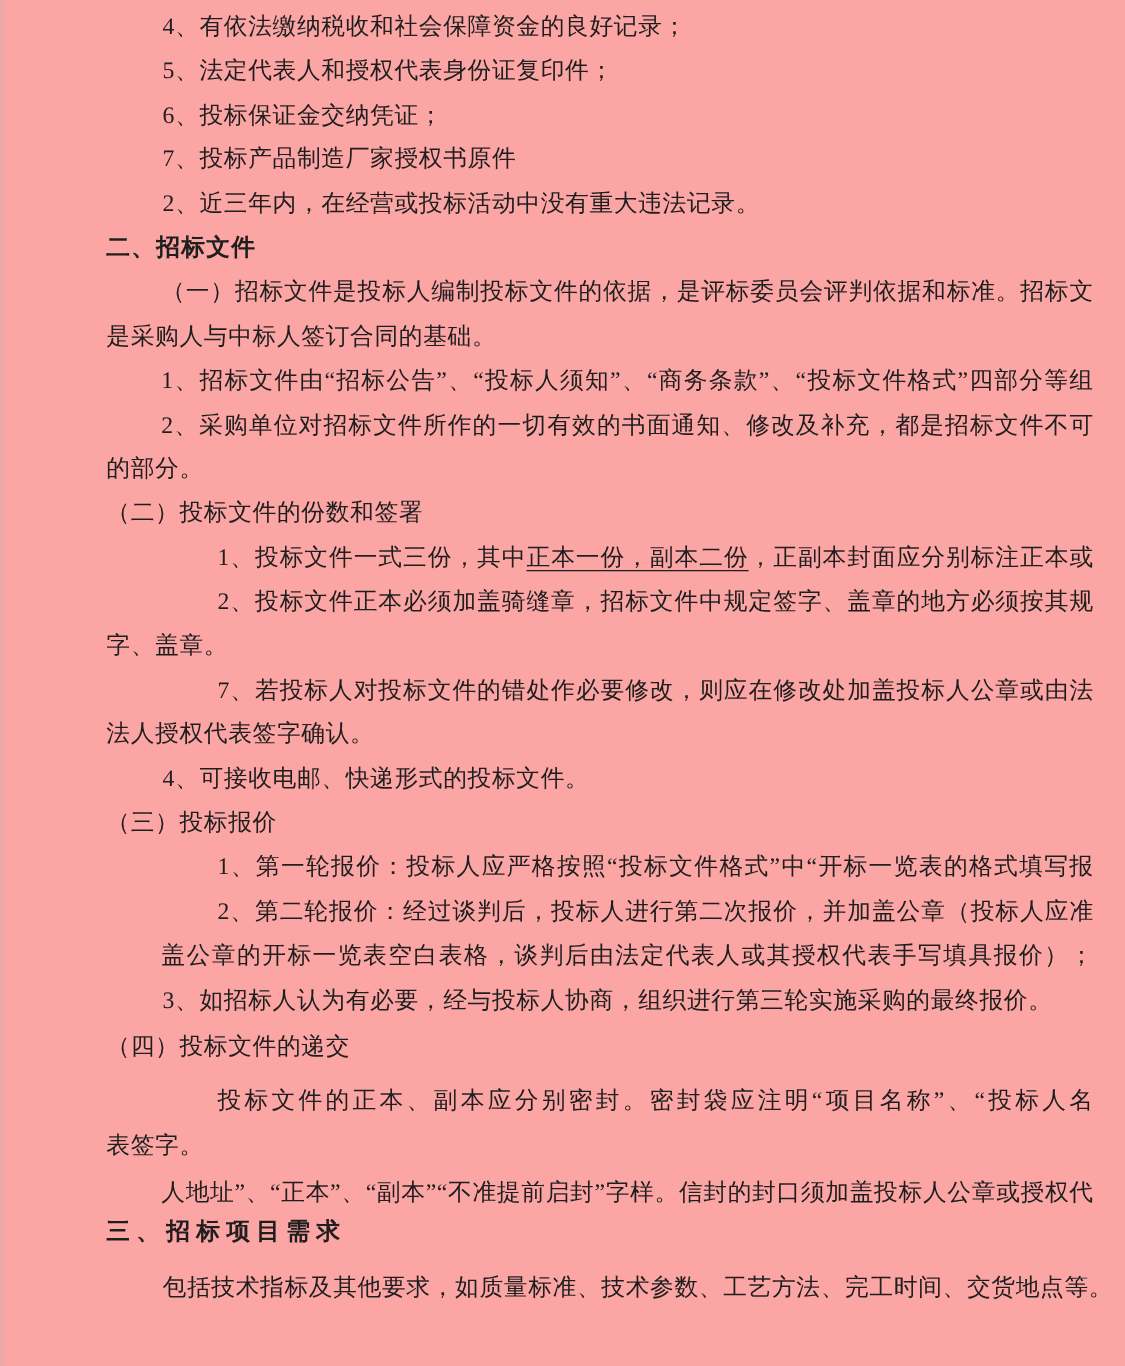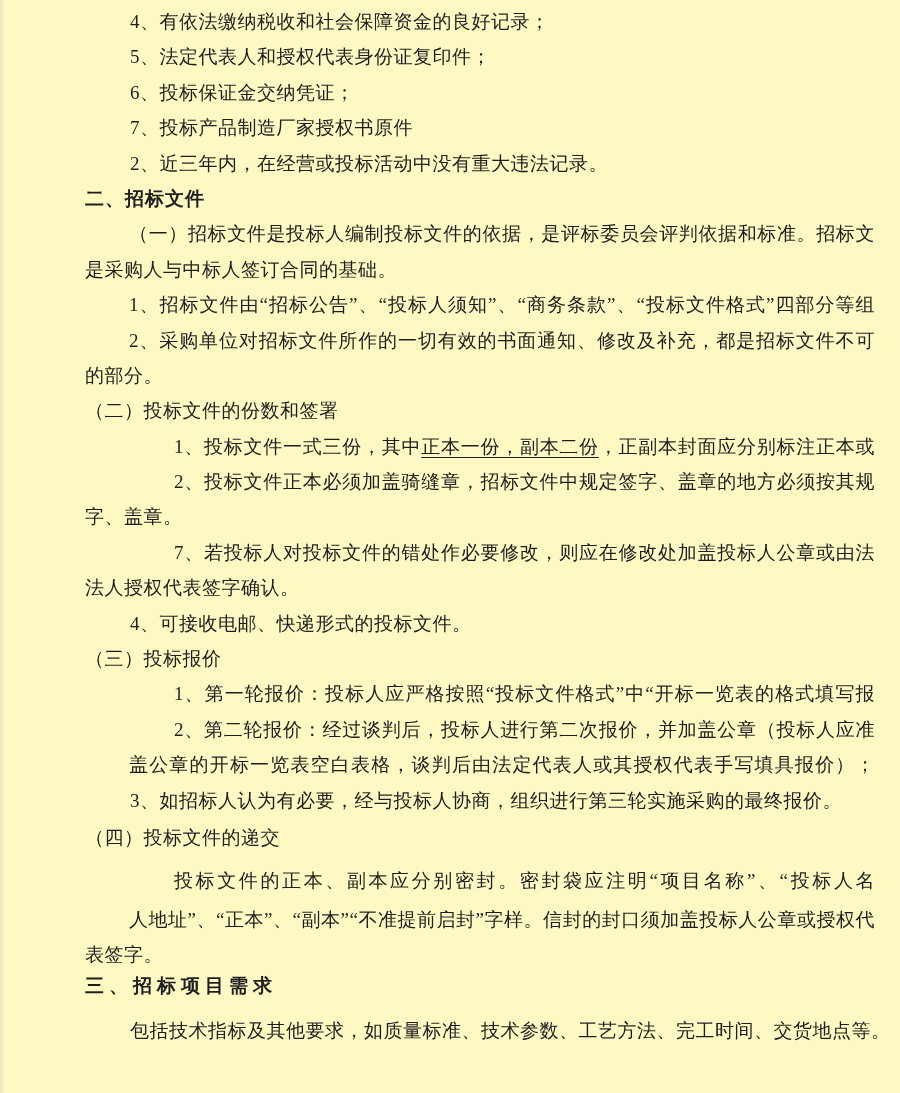--- a/index.html
+++ b/index.html
@@ -9,21 +9,21 @@
     overflow: hidden;
   }
   body {
     background: #fdfdfd;
     font-family: "Liberation Serif", "DejaVu Serif", serif;
   }
   .page {
     position: relative;
     width: 900px;
     height: 1093px;
-    background: #fef9c3;
+    background: #fca5a5;
     color: #1e1e1e;
     padding: 4px 25px 0 85px;
     overflow: hidden;
   }
   .line {
     height: 35.4px;
     line-height: 35.4px;
     font-size: 19px;
     white-space: nowrap;
     letter-spacing: 0.5px;
@@ -75,18 +75,18 @@
       <div class="line ind2 just"><span class="seg">7、若投标人对投标文件的错处作必要修改，则应在修改处加盖投标人公章或由法人或</span></div>
       <div class="line"><span class="seg">法人授权代表签字确认。</span></div>
       <div class="line ind2"><span class="seg">4、可接收电邮、快递形式的投标文件。</span></div>
       <div class="line"><span class="seg">（三）投标报价</span></div>
       <div class="line ind2 just"><span class="seg">1、第一轮报价：投标人应严格按照“投标文件格式”中“开标一览表的格式填写报价。</span></div>
       <div class="line ind2 just"><span class="seg">2、第二轮报价：经过谈判后，投标人进行第二次报价，并加盖公章（投标人应准备加</span></div>
       <div class="line just"><span class="seg">盖公章的开标一览表空白表格，谈判后由法定代表人或其授权代表手写填具报价）；</span></div>
       <div class="line ind2"><span class="seg">3、如招标人认为有必要，经与投标人协商，组织进行第三轮实施采购的最终报价。</span></div>
       <div class="line" style="margin-top: 2px;"><span class="seg">（四）投标文件的递交</span></div>
       <div class="line ind2 just" style="margin-top: 8px;"><span class="seg">投标文件的正本、副本应分别密封。密封袋应注明“项目名称”、“投标人名称”、“投标</span></div>
+      <div class="line"><span class="seg">表签字。</span></div>
       <div class="line just" style="margin-top: 3px;"><span class="seg">人地址”、“正本”、“副本”“不准提前启封”字样。信封的封口须加盖投标人公章或授权代</span></div>
-      <div class="line"><span class="seg">表签字。</span></div>
       <div class="line bold" style="letter-spacing: 5px; margin-top: -5px;"><span class="seg">三、招标项目需求</span></div>
       <div class="line ind2" style="margin-top: 10px;"><span class="seg">包括技术指标及其他要求，如质量标准、技术参数、工艺方法、完工时间、交货地点等。</span></div>
     </div>
 </div>
 
 </body></html>

